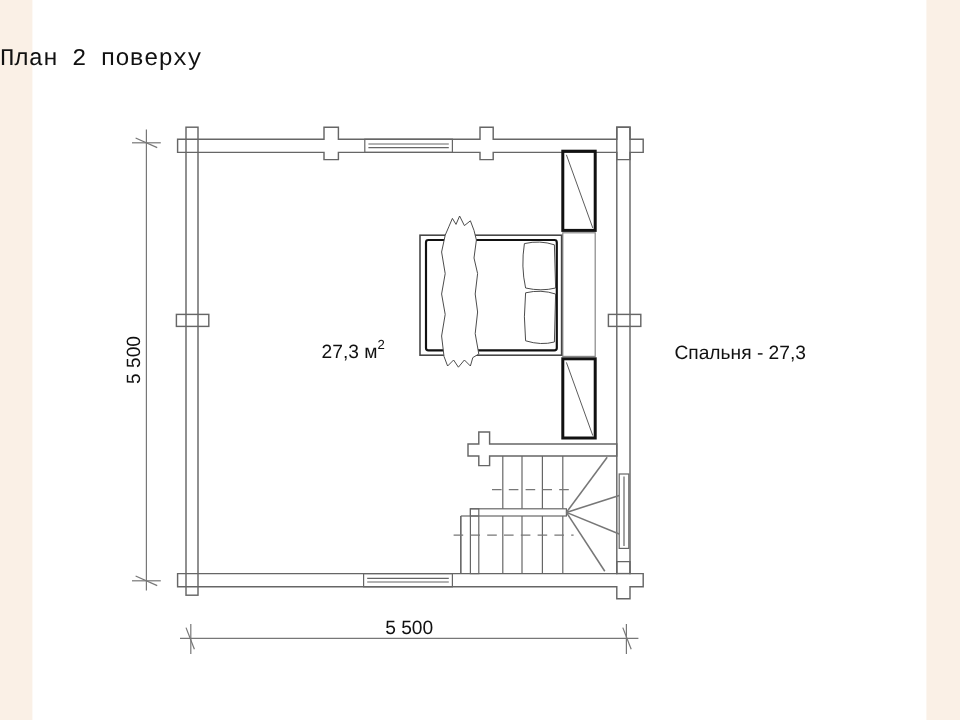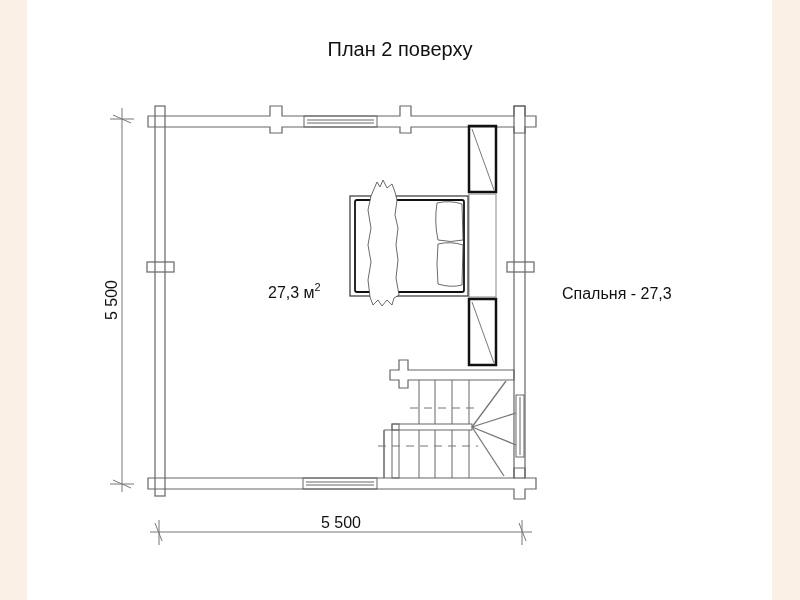--- a/index.html
+++ b/index.html
@@ -7,22 +7,22 @@
       width: 800px; height: 600px; overflow: hidden;
       background: #faf0e6;
       position: relative;
       font-family: "Liberation Sans", "DejaVu Sans", sans-serif;
     }
     .sheet {
       position: absolute; left: 27px; top: 0; width: 745px; height: 600px;
       background: #ffffff;
     }
     .title {
-      position: absolute; left: 0; top: 38px; width: 800px; text-align: center;
-      font-family: Liberation Sans, sans-serif;
+      position: absolute; left: 0; top: 38px; width: 800px; text-align: left;
+      font-family: Liberation Mono, monospace;
       font-size: 20px; color: #111;
     }
     svg.plan { position: absolute; left: 0; top: 0; }
     .lbl { font-family: "Liberation Sans", sans-serif; fill: #111; }
   </style>
 </head>
 <body>
 
 <div class="sheet"></div>
 <div class="title">План 2 поверху</div>

